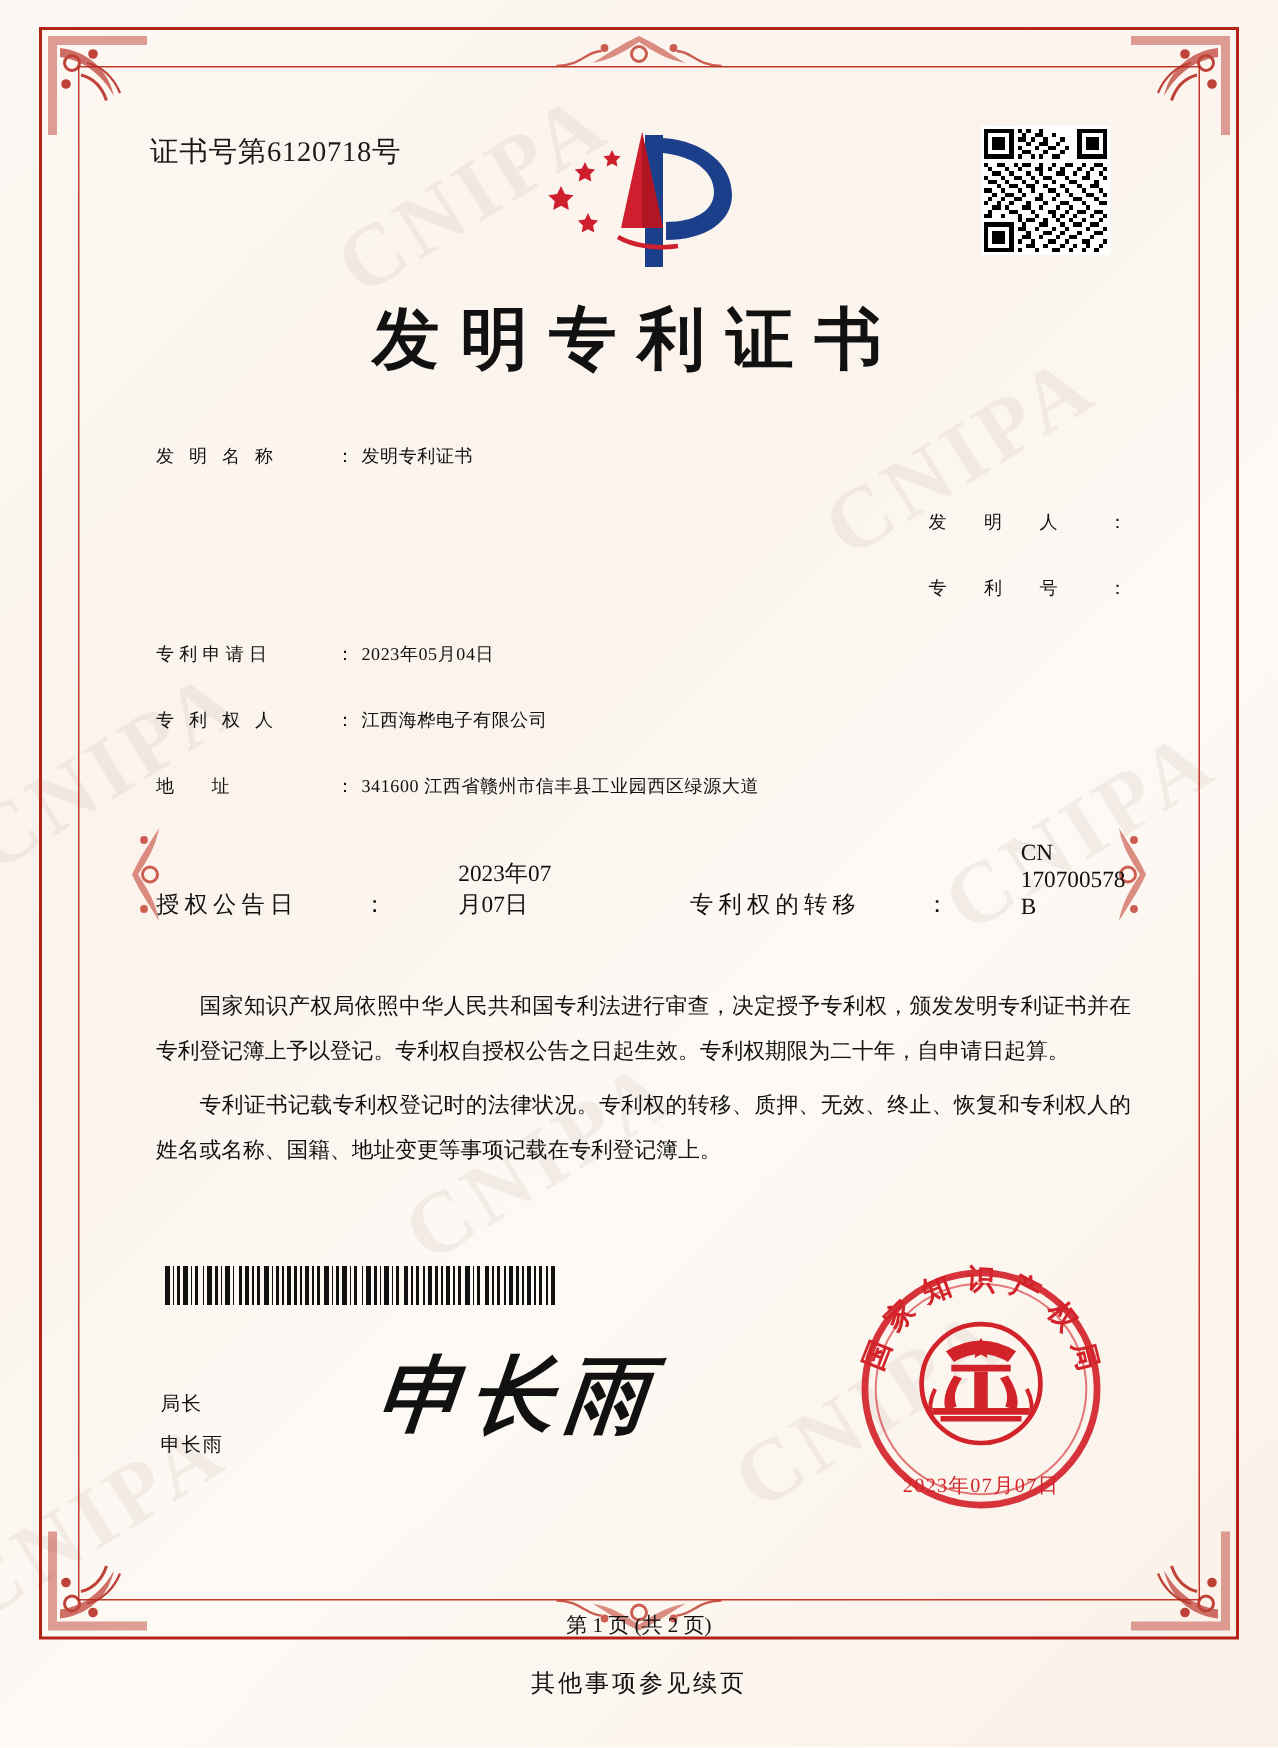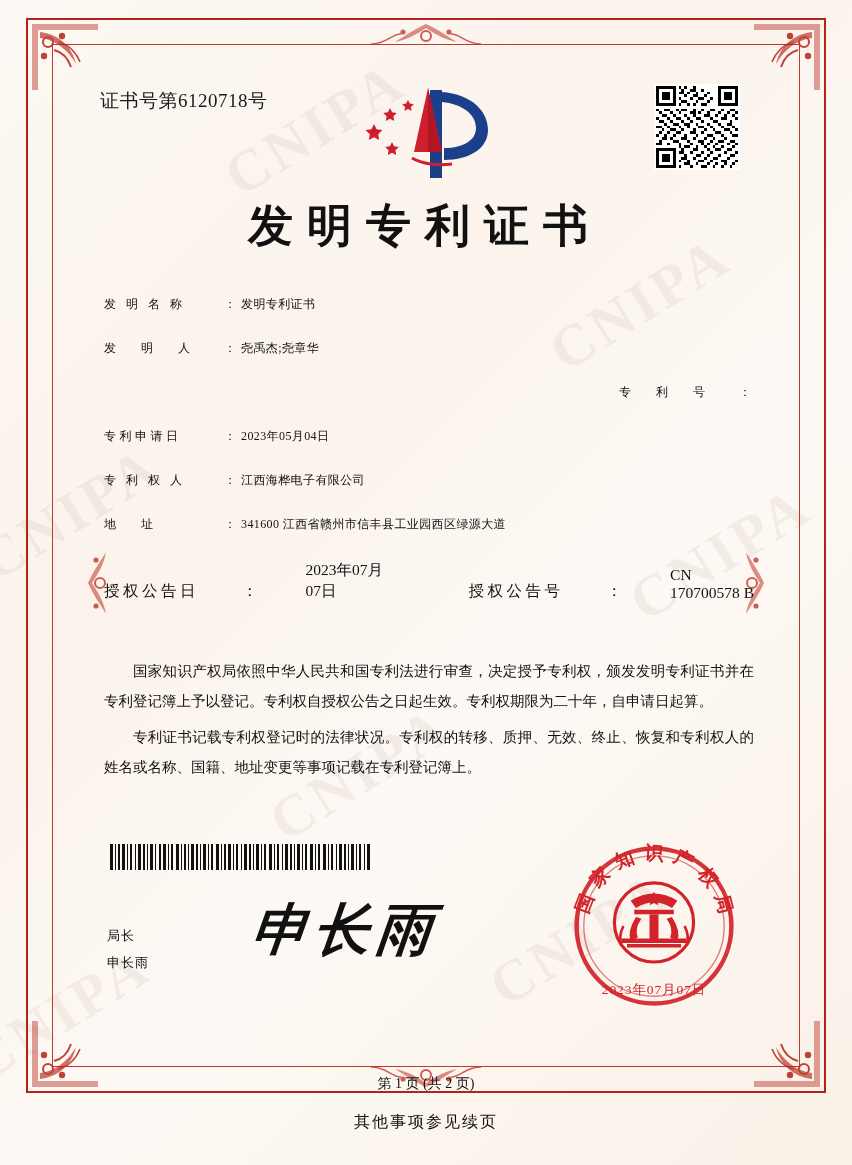--- a/index.html
+++ b/index.html
@@ -553,21 +553,20 @@
 
   <div class="fields">
     <div class="frow">
       <span class="flabel sp2">发 明 名 称</span>
       <span class="fcolon">：</span>
       <span class="fvalue">发明专利证书</span>
     </div>
     <div class="frow">
       <span class="flabel sp4">发 明 人</span>
       <span class="fcolon">：</span>
-      <span class="fvalue">尧禹杰;尧章华</span>
     </div>
     <div class="frow">
       <span class="flabel sp4">专 利 号</span>
       <span class="fcolon">：</span>
     </div>
     <div class="frow">
       <span class="flabel sp2">专利申请日</span>
       <span class="fcolon">：</span>
       <span class="fvalue">2023年05月04日</span>
     </div>
@@ -583,21 +582,21 @@
     </div>
 
     <div class="frow-split">
       <span class="half">
         <span class="flabel sp2">授权公告日</span>
         <span class="fcolon">：</span>
         <span>2023年07月07日</span>
       </span>
       <span class="gap"></span>
       <span class="half">
-        <span class="flabel sp2">授权公告号</span>
+        <span class="flabel sp2">专利权的转移</span>
         <span class="fcolon">：</span>
         <span>CN 170700578 B</span>
       </span>
     </div>
   </div>
 
   <div class="paras">
     <p class="para">国家知识产权局依照中华人民共和国专利法进行审查，决定授予专利权，颁发发明专利证书并在专利登记簿上予以登记。专利权自授权公告之日起生效。专利权期限为二十年，自申请日起算。</p>
     <p class="para">专利证书记载专利权登记时的法律状况。专利权的转移、质押、无效、终止、恢复和专利权人的姓名或名称、国籍、地址变更等事项记载在专利登记簿上。</p>
   </div>

